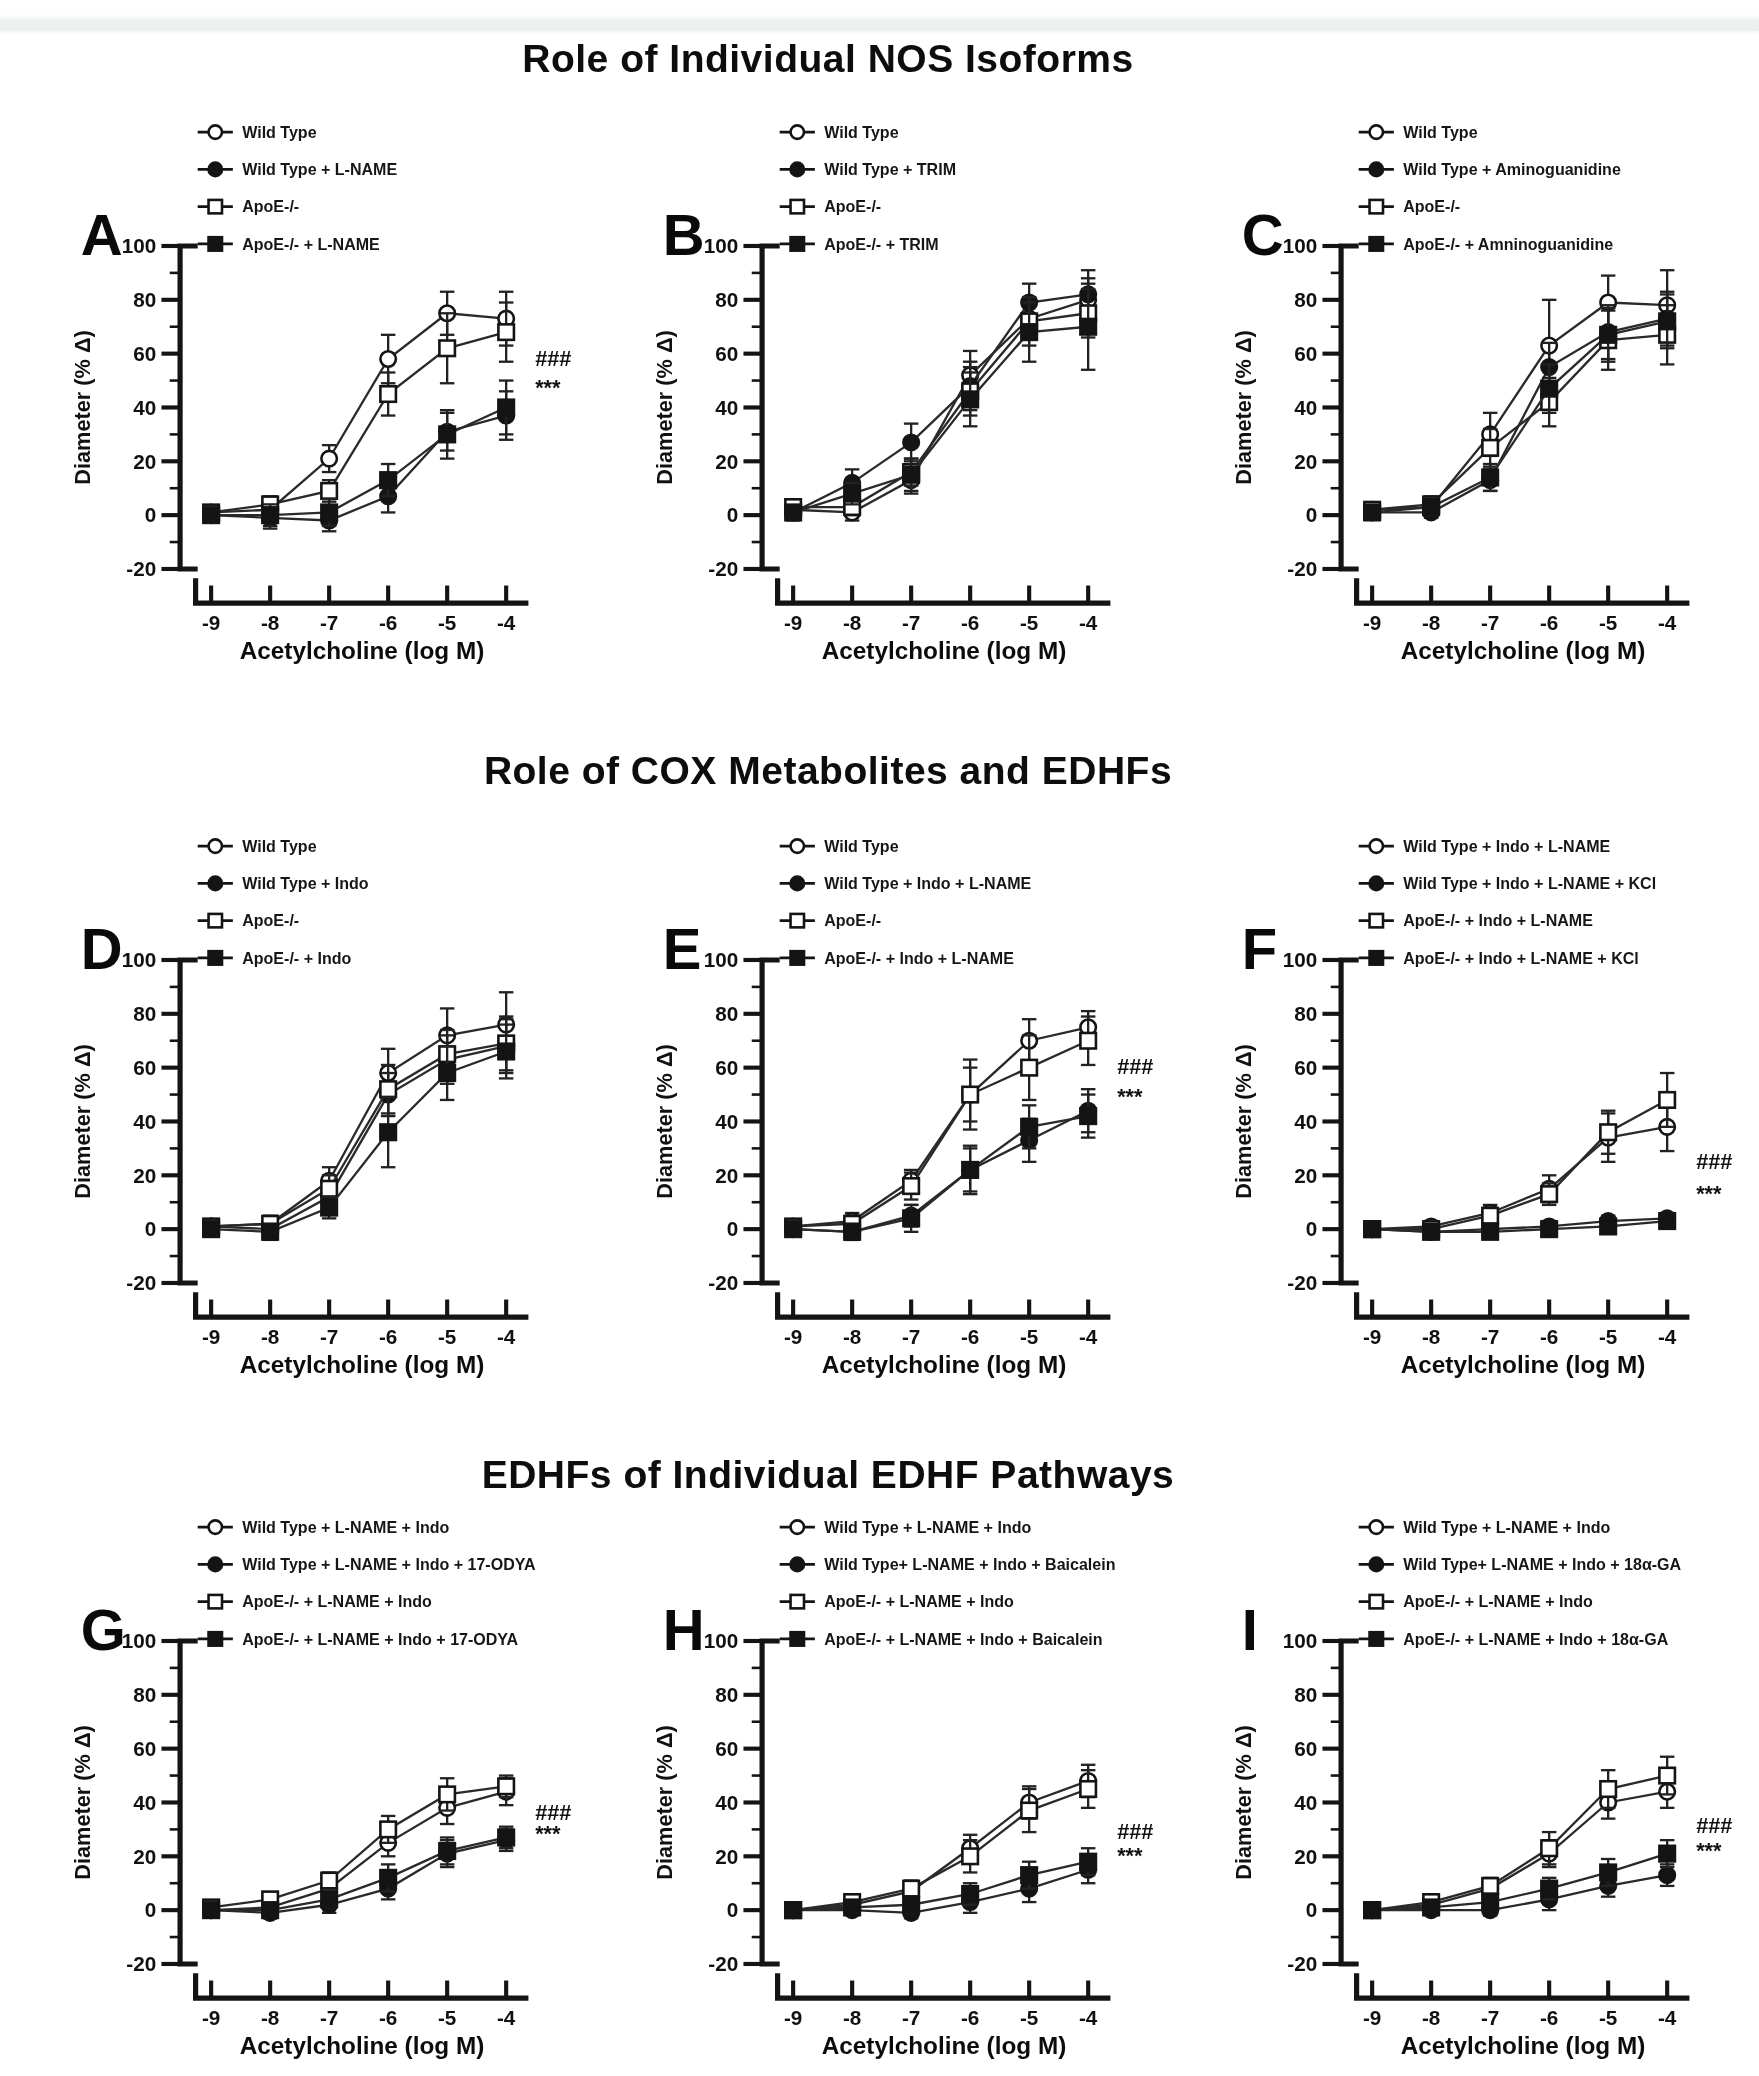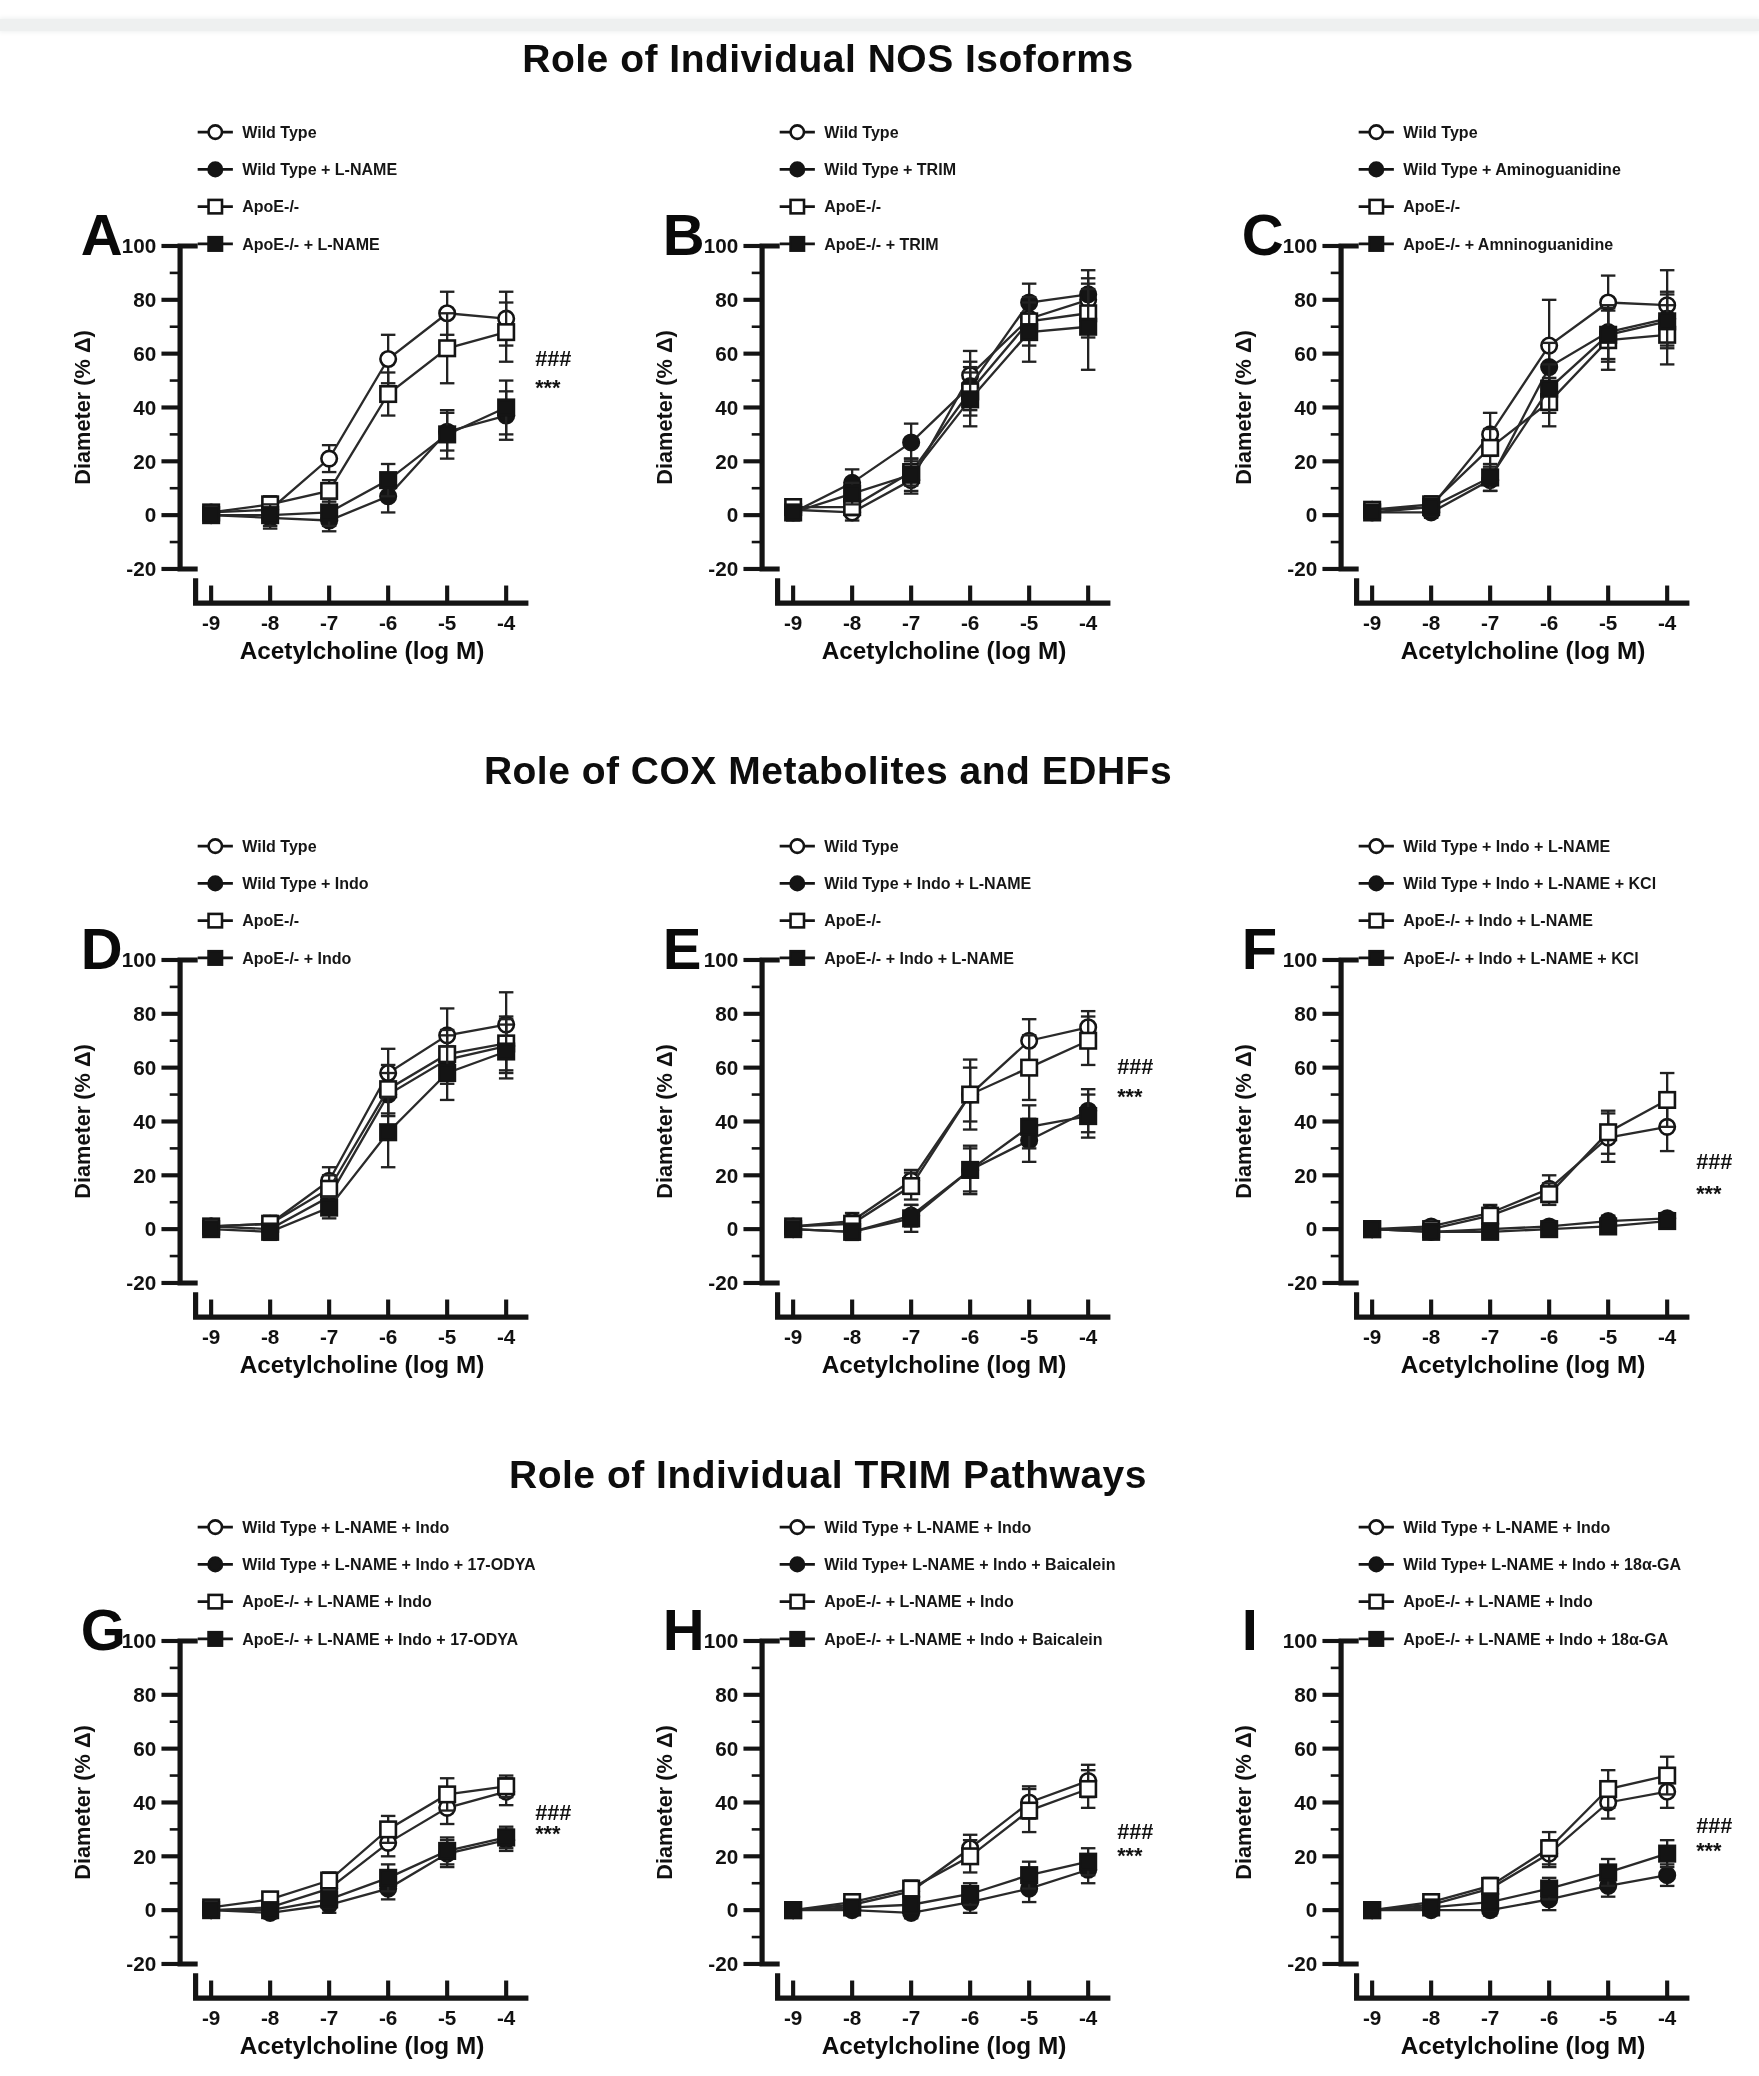--- a/index.html
+++ b/index.html
@@ -15,21 +15,21 @@
   .panel{position:absolute;width:559px;height:575px;}
   svg text{font-family:"Liberation Sans", sans-serif;}
 </style>
 </head>
 <body>
 
 <div id="figure-page">
   <div class="top-band"></div>
   <h1 id="title-2" class="section-title">Role of COX Metabolites and EDHFs</h1>
   <h1 id="title-1" class="section-title">Role of Individual NOS Isoforms</h1>
-  <h1 id="title-3" class="section-title">Role of Individual TRIM Pathways</h1>
+  <h1 id="title-3" class="section-title">EDHFs of Individual EDHF Pathways</h1>
   <div id="panels-root">
       <div class="panel" style="left: 60px; top: 106px;"><svg width="559" height="575" viewBox="0 0 1080 1110">
           <text x="40" y="288" font-size="112" font-weight="bold" fill="#0a0a0a">A</text>
           <g>
             <line x1="266" y1="50" x2="334" y2="50" stroke="#141414" stroke-width="5"></line>
             <circle cx="300" cy="50" r="13" fill="#fff" stroke="#141414" stroke-width="5"></circle>
             <text x="352" y="61" font-size="31" font-weight="bold" fill="#161616">Wild Type</text>
             <line x1="266" y1="122" x2="334" y2="122" stroke="#141414" stroke-width="5"></line>
             <circle cx="300" cy="122" r="13" fill="#141414" stroke="#141414" stroke-width="5"></circle>
             <text x="352" y="133" font-size="31" font-weight="bold" fill="#161616">Wild Type + L-NAME</text>

